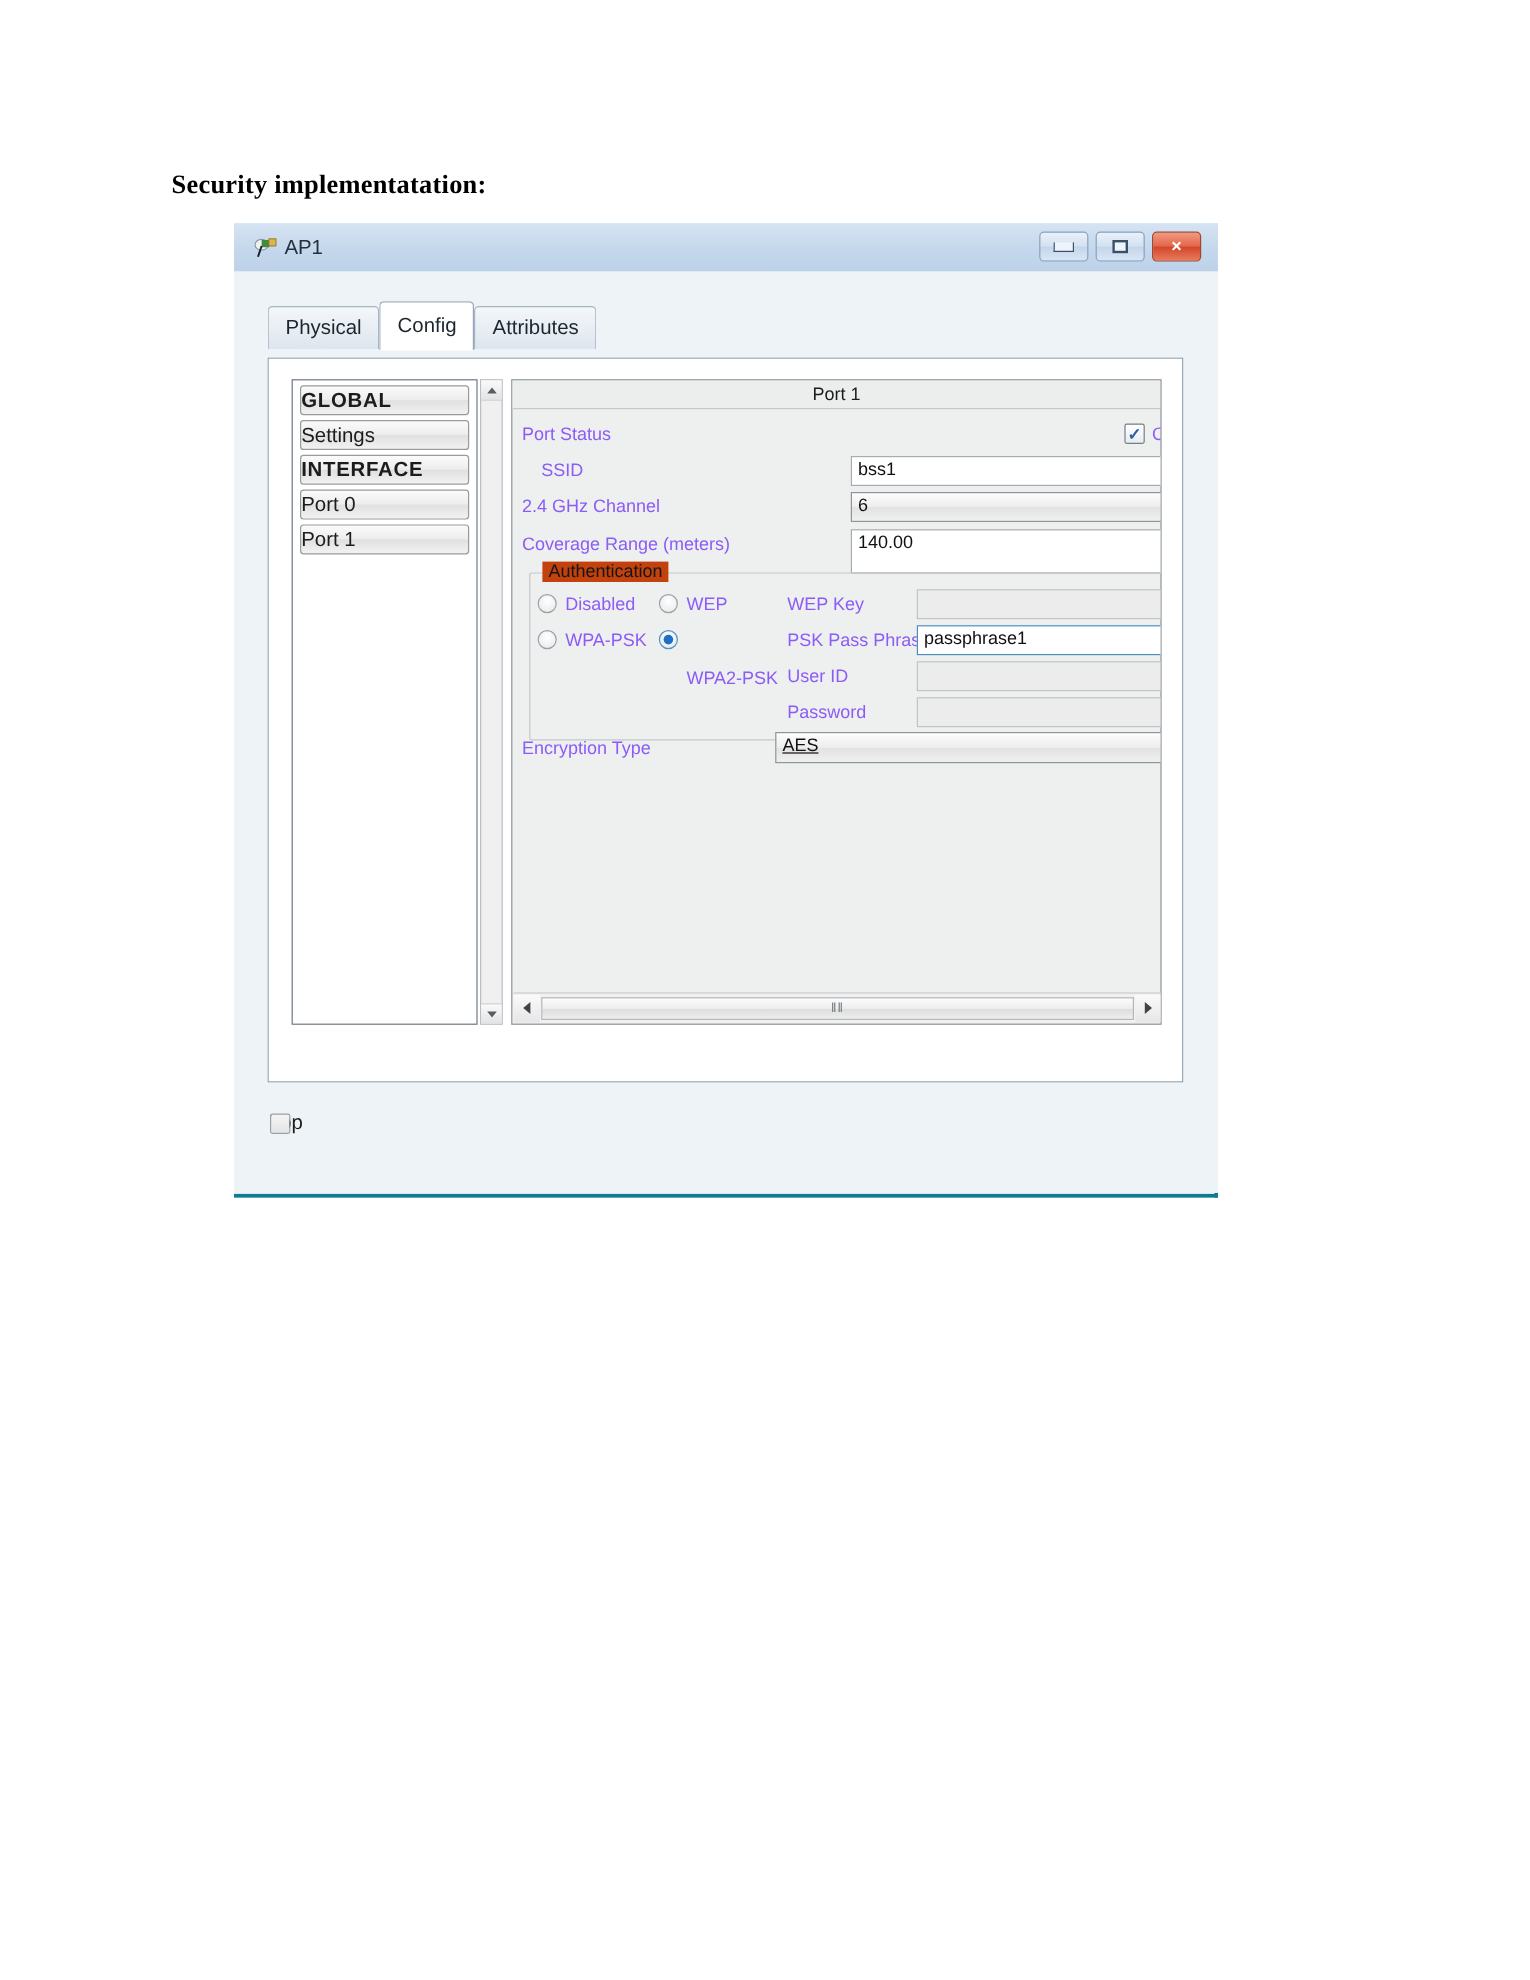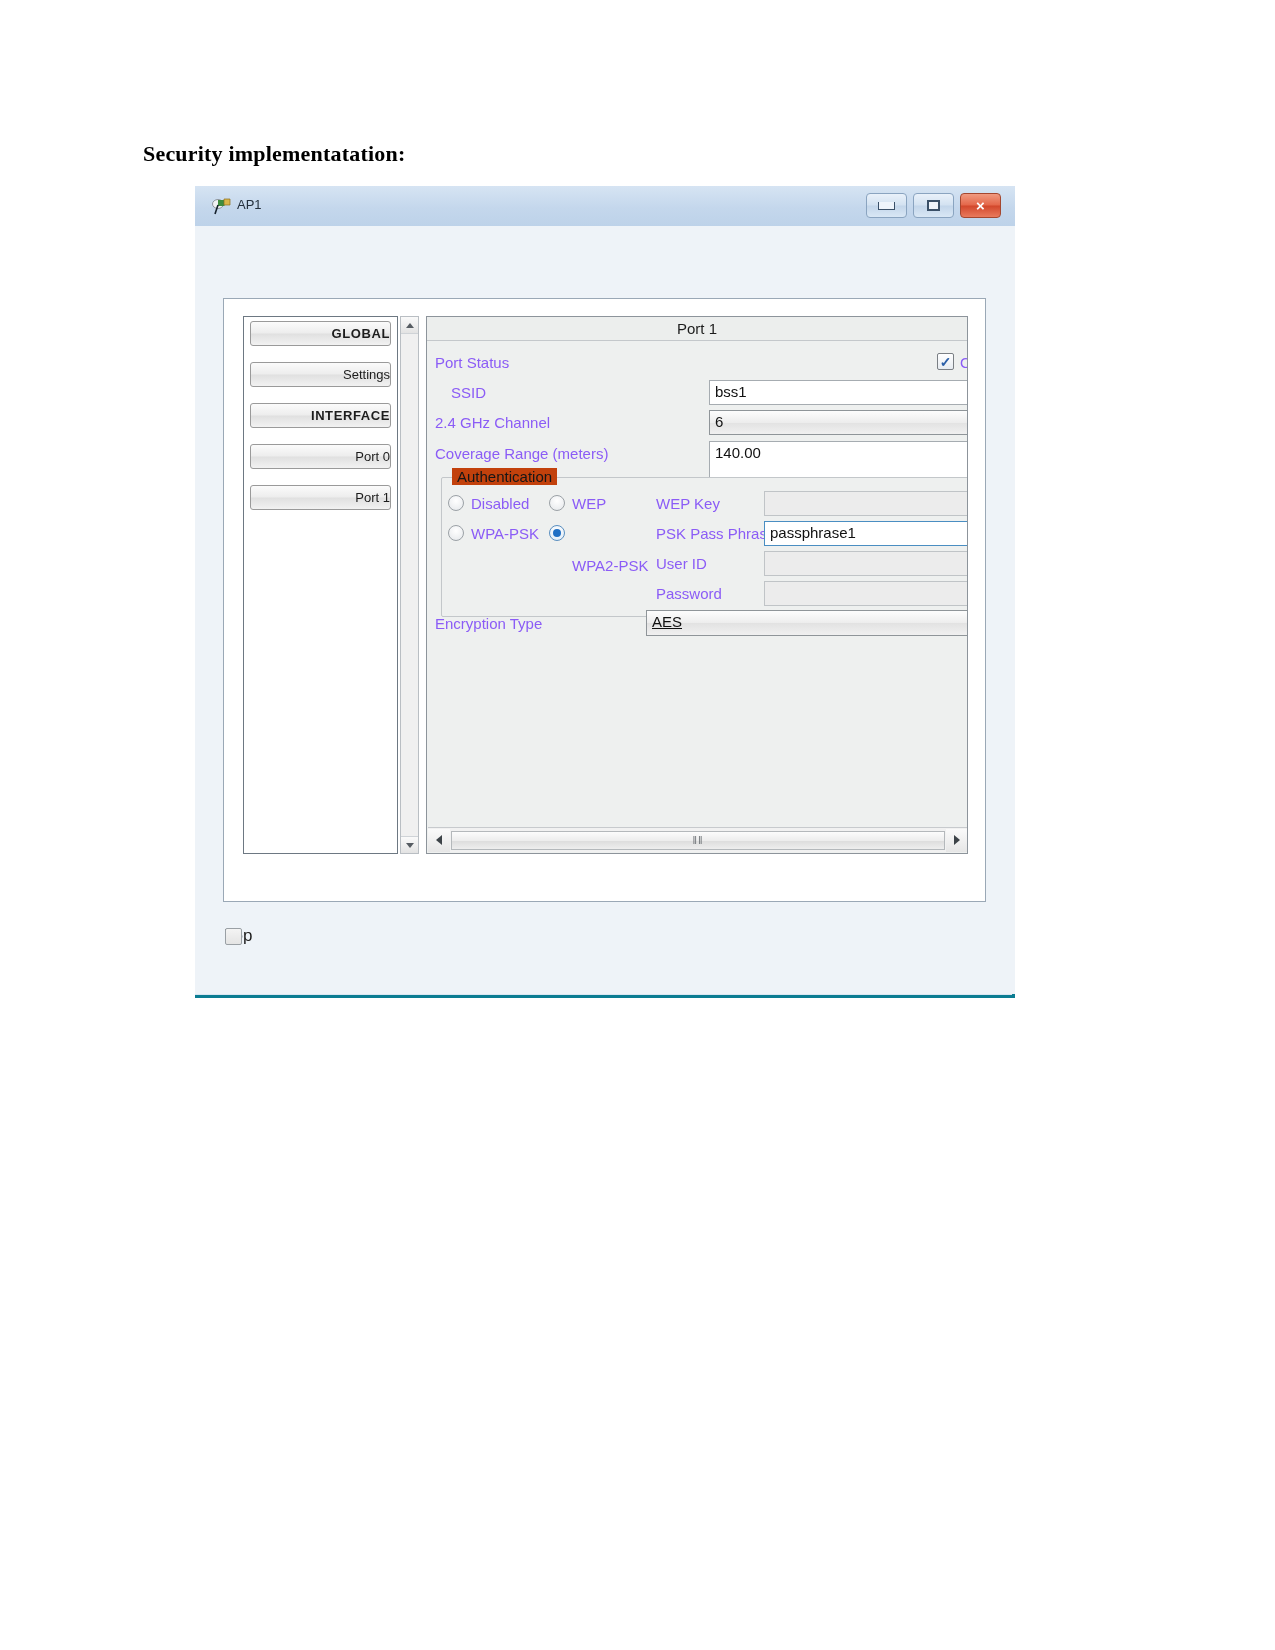--- a/index.html
+++ b/index.html
@@ -39,21 +39,21 @@
   .titlebar{
     position:absolute;left:0;top:0;right:0;height:40px;
     background:linear-gradient(180deg,#d6e4f3 0%,#c4d7ec 55%,#bdd2e9 100%);
     border-bottom:1px solid #a9bdd4;
   }
   .title-icon{
     position:absolute;left:17px;top:11px;width:20px;height:19px;
   }
   .title-text{
     position:absolute;left:42px;top:11px;
-    font-size:13px;color:#24303d;
+    font-size:17px;color:#24303d;
   }
   .winbtns{position:absolute;right:14px;top:7px;display:flex;gap:6px;}
   .wb{
     width:41px;height:25px;border-radius:4px;
     border:1px solid #8aa4c0;
     background:linear-gradient(180deg,#e9f1fa 0%,#d3e2f1 48%,#c3d6ea 52%,#d9e7f5 100%);
     display:flex;align-items:center;justify-content:center;
     box-sizing:border-box;
   }
   .wb.close{
@@ -95,24 +95,24 @@
     position:absolute;left:28px;top:72px;width:763px;height:604px;
     background:#ffffff;border:1px solid #9aa8b6;box-sizing:border-box;
   }
 
   
   .sidebox{
     position:absolute;left:19px;top:17px;width:155px;height:538px;
     background:#ffffff;border:1px solid #6d7882;box-sizing:border-box;
   }
   .sidebtn{
-    display:block;margin:3px auto 16px auto;width:141px;height:25px;
+    display:block;margin:3px auto 4px auto;width:141px;height:25px;
     border:1px solid #9a9a9a;border-radius:3px;box-sizing:border-box;
     background:linear-gradient(180deg,#fbfbfb 0%,#ededed 48%,#e0e0e0 52%,#f2f2f2 100%);
-    font-size:13px;color:#1c1c1c;text-align:right;line-height:23px;
+    font-size:17px;color:#1c1c1c;text-align:left;line-height:23px;
     font-family:"Liberation Sans", sans-serif;
   }
   .sidebtn.hdr{font-weight:bold;letter-spacing:.6px;}
   .sidebtn:first-child{margin-top:4px;}
 
   
   .vsb{
     position:absolute;left:176px;top:17px;width:19px;height:538px;
     background:#f0f0f0;border:1px solid #b9bec3;box-sizing:border-box;
   }
@@ -238,20 +238,25 @@
             <span class="glyph-max"></span>
           </div>
           <div class="wb close">
             <span class="glyph-close">×</span>
           </div>
         </div>
       </div>
 
       <div class="winbody">
 
+        <div class="tabs">
+          <div class="tab">Physical</div>
+          <div class="tab active">Config</div>
+          <div class="tab">Attributes</div>
+        </div>
 
         <div class="panel">
 
           <div class="sidebox">
             <div class="sidebtn hdr">GLOBAL</div>
             <div class="sidebtn">Settings</div>
             <div class="sidebtn hdr">INTERFACE</div>
             <div class="sidebtn">Port 0</div>
             <div class="sidebtn">Port 1</div>
           </div>

